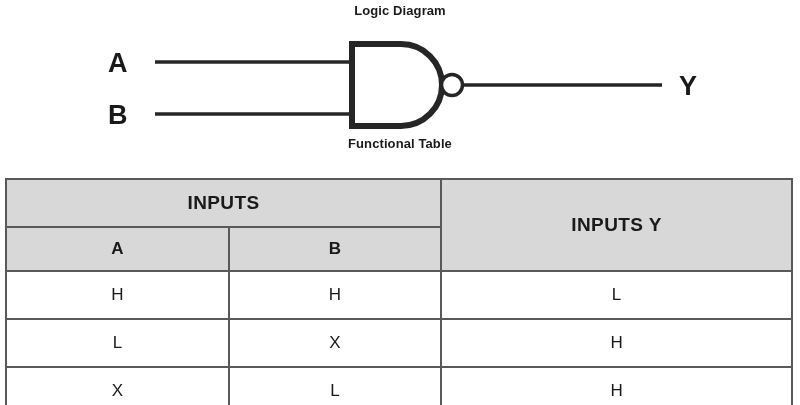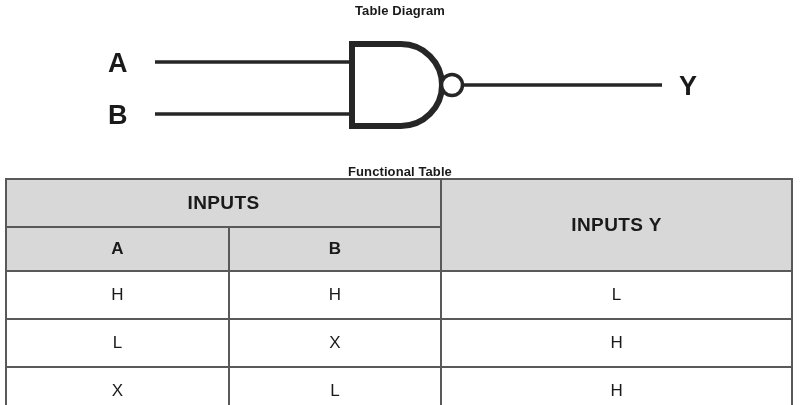--- a/index.html
+++ b/index.html
@@ -20,21 +20,21 @@
   .caption {
     position: absolute;
     width: 100%;
     text-align: center;
     font-size: 13px;
     font-weight: bold;
     color: #1a1a1a;
     letter-spacing: 0.1px;
   }
   #logic-diagram-title { top: 3px; }
-  #functional-table-title { top: 164px; }
+  #functional-table-title { top: 136px; }
 
   
   #logic-diagram {
     position: absolute;
     left: 0;
     top: 22px;
     width: 800px;
     height: 125px;
   }
   #logic-diagram svg {
@@ -87,21 +87,21 @@
     font-weight: normal;
     background: #ffffff;
   }
   col.col-a { width: 223px; }
   col.col-b { width: 212px; }
   col.col-y { width: 351px; }
 </style>
 </head>
 <body>
 
-<div class="caption" id="logic-diagram-title">Table Diagram</div>
+<div class="caption" id="logic-diagram-title">Logic Diagram</div>
 
 <div id="logic-diagram">
   <svg width="800" height="125" viewBox="0 0 800 125">
 
     <line x1="155" y1="40" x2="352" y2="40" stroke="#262626" stroke-width="3.5"></line>
 
     <line x1="155" y1="92" x2="352" y2="92" stroke="#262626" stroke-width="3.5"></line>
 
     <path d="M 352 22 L 401 22 A 41 41 0 0 1 401 104 L 352 104 Z" fill="#ffffff" stroke="#262626" stroke-width="6" stroke-linejoin="miter"></path>
 

